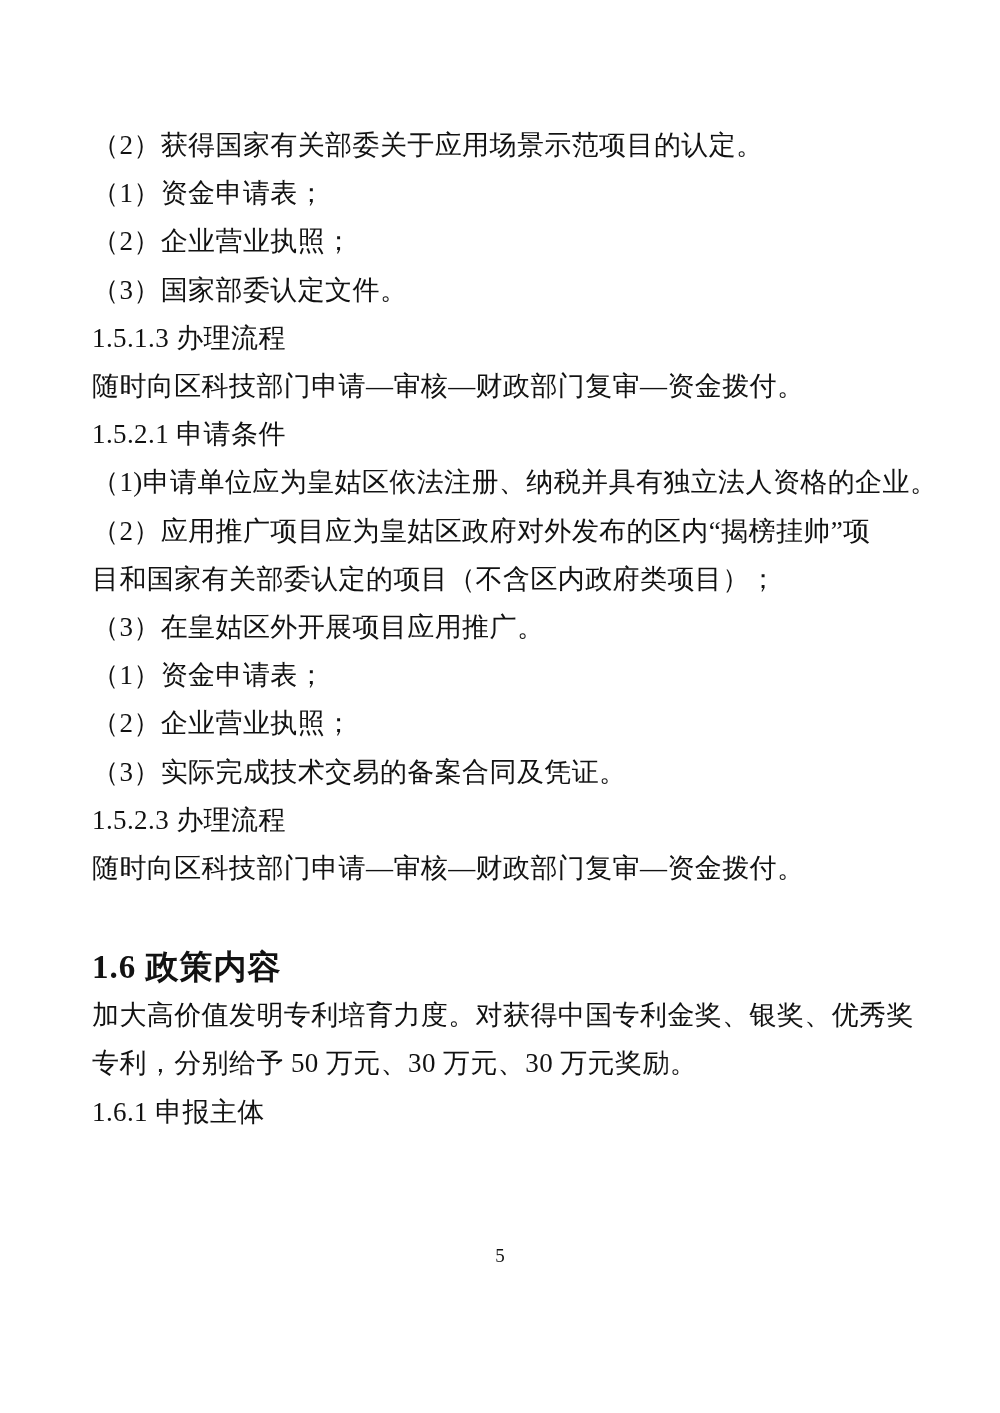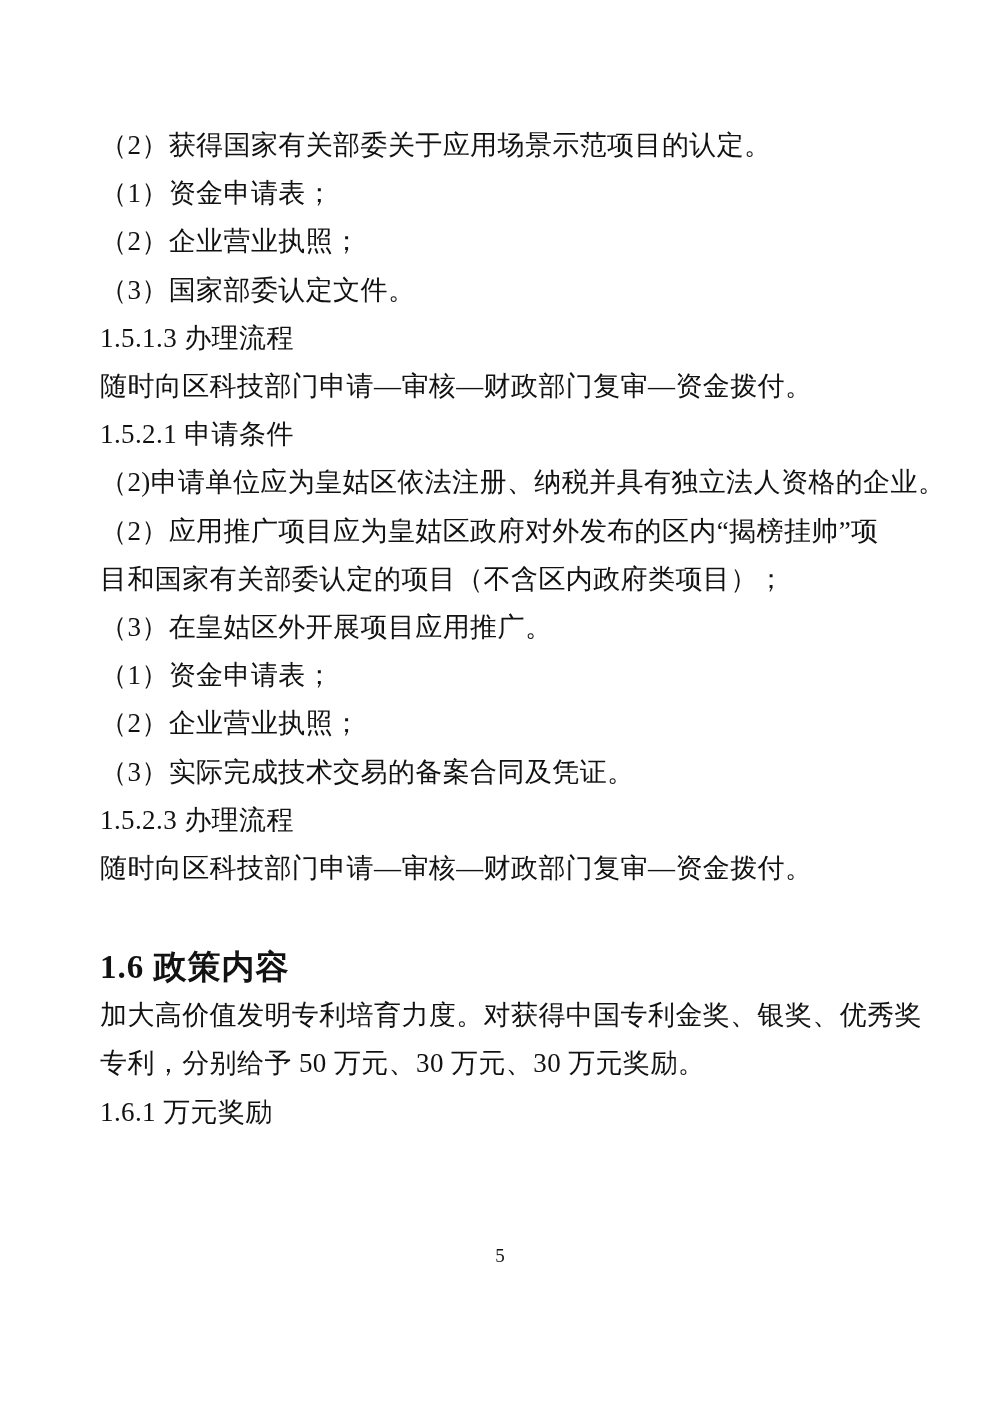--- a/index.html
+++ b/index.html
@@ -15,21 +15,21 @@
     color: #121212;
     overflow: hidden;
   }
   .page {
     position: absolute;
     inset: 0;
     background: #ffffff;
   }
   .content {
     position: absolute;
-    left: 100px;
+    left: 92px;
     top: 121px;
     width: 820px;
   }
   .line {
     height: 48.2px;
     display: flex;
     align-items: center;
     font-size: 27px;
     letter-spacing: 0.4px;
     white-space: nowrap;
@@ -55,28 +55,28 @@
 
 <div class="page">
   <div class="content">
     <div class="line">（2）获得国家有关部委关于应用场景示范项目的认定。</div>
     <div class="line">（1）资金申请表；</div>
     <div class="line">（2）企业营业执照；</div>
     <div class="line">（3）国家部委认定文件。</div>
     <div class="line">1.5.1.3 办理流程</div>
     <div class="line">随时向区科技部门申请—审核—财政部门复审—资金拨付。</div>
     <div class="line">1.5.2.1 申请条件</div>
-    <div class="line">（2)申请单位应为皇姑区依法注册、纳税并具有独立法人资格的企业。</div>
+    <div class="line">（1)申请单位应为皇姑区依法注册、纳税并具有独立法人资格的企业。</div>
     <div class="line">（2）应用推广项目应为皇姑区政府对外发布的区内“揭榜挂帅”项</div>
     <div class="line">目和国家有关部委认定的项目（不含区内政府类项目）；</div>
     <div class="line">（3）在皇姑区外开展项目应用推广。</div>
     <div class="line">（1）资金申请表；</div>
     <div class="line">（2）企业营业执照；</div>
     <div class="line">（3）实际完成技术交易的备案合同及凭证。</div>
     <div class="line">1.5.2.3 办理流程</div>
     <div class="line">随时向区科技部门申请—审核—财政部门复审—资金拨付。</div>
     <div class="line heading">1.6 政策内容</div>
     <div class="line">加大高价值发明专利培育力度。对获得中国专利金奖、银奖、优秀奖</div>
     <div class="line">专利，分别给予 50 万元、30 万元、30 万元奖励。</div>
-    <div class="line">1.6.1 万元奖励</div>
+    <div class="line">1.6.1 申报主体</div>
   </div>
   <div class="page-number">5</div>
 </div>
 
 </body></html>

